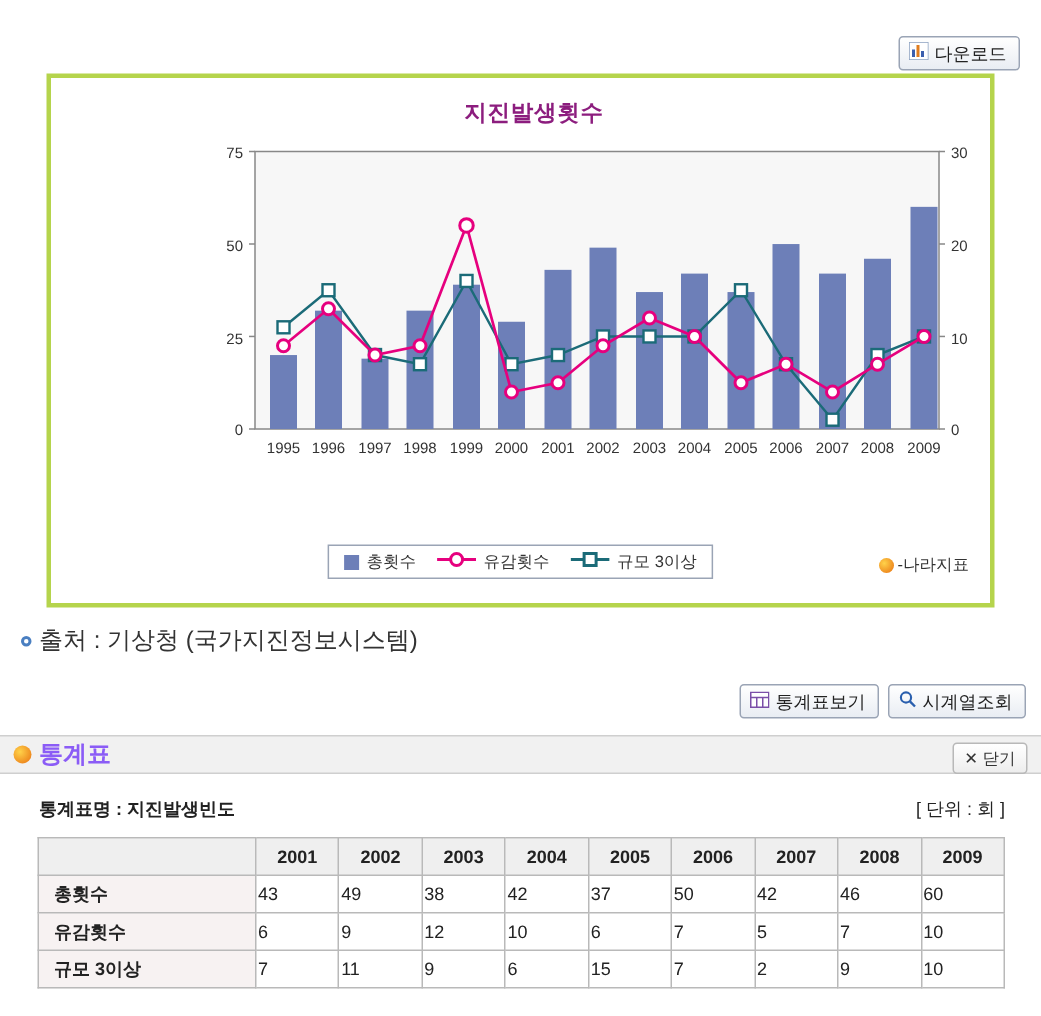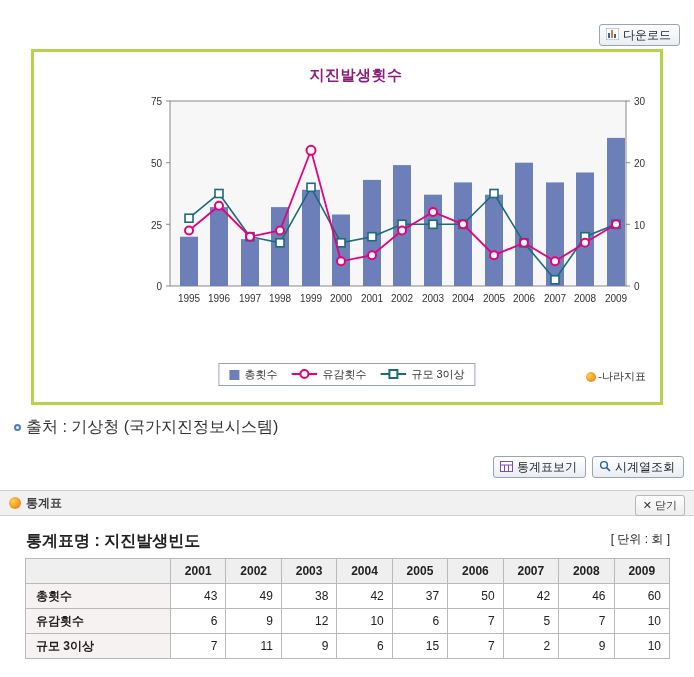--- a/index.html
+++ b/index.html
@@ -95,31 +95,31 @@
     border-top: 1px solid #cfcfcf;
     border-bottom: 1px solid #cfcfcf;
     display: flex; align-items: center;
   }
   .stat-header .hicon {
     margin-left: 9px; margin-right: 5px;
     width: 12px; height: 12px; border-radius: 50%;
     background: radial-gradient(circle at 35% 35%, #ffd24a, #e8700f);
     display: inline-block;
   }
-  .stat-header .htitle { font-weight: bold; font-size: 12px; color: #404040; }
+  .stat-header .htitle { font-weight: bold; font-size: 16px; color: #8b5cf6; }
   .close-btn {
     position: absolute; right: 9px; top: 4px;
     border: 1px solid #b8b8b8; background: linear-gradient(#ffffff,#ededed);
     border-radius: 3px; font-size: 11px; padding: 2px 7px;
     display: flex; align-items: center; gap: 3px; cursor: pointer;
   }
 
   .tbl-caption {
     position: absolute; left: 26px; top: 531px;
-    font-size: 16px; font-weight: bold; color: #222;
+    font-size: 12px; font-weight: bold; color: #222;
   }
   .tbl-unit {
     position: absolute; right: 24px; top: 531px;
     font-size: 12px; color: #222;
   }
 
   table.stat {
     position: absolute; left: 25px; top: 558px;
     width: 645px;
     border-collapse: collapse;
@@ -137,21 +137,21 @@
   }
   table.stat thead th.corner { background: #efefef; width: 145px; }
   table.stat tbody th {
     background: #f7f2f2;
     text-align: left;
     padding-left: 10px;
     font-weight: bold;
     color: #222;
   }
   table.stat tbody td {
-    text-align: right;
+    text-align: left;
     padding-right: 8px;
     background: #ffffff;
     color: #222;
   }
 
   
   .ax { font-size: 10px; fill: #333; font-family: "Liberation Sans", sans-serif; }
 </style>
 </head>
 <body>

